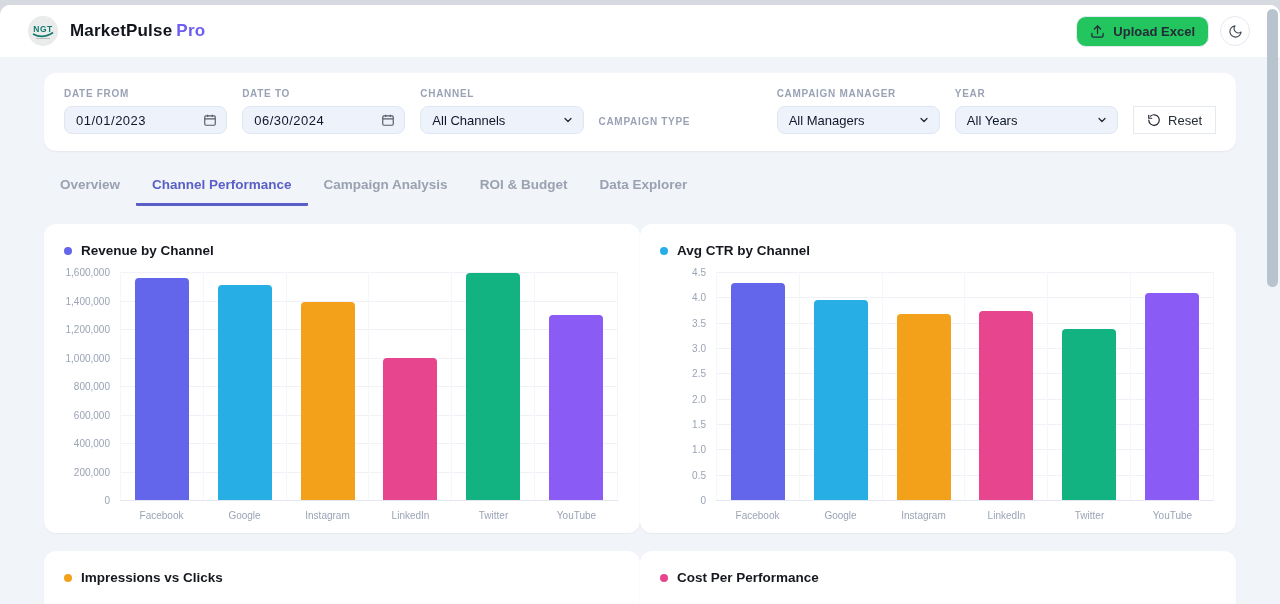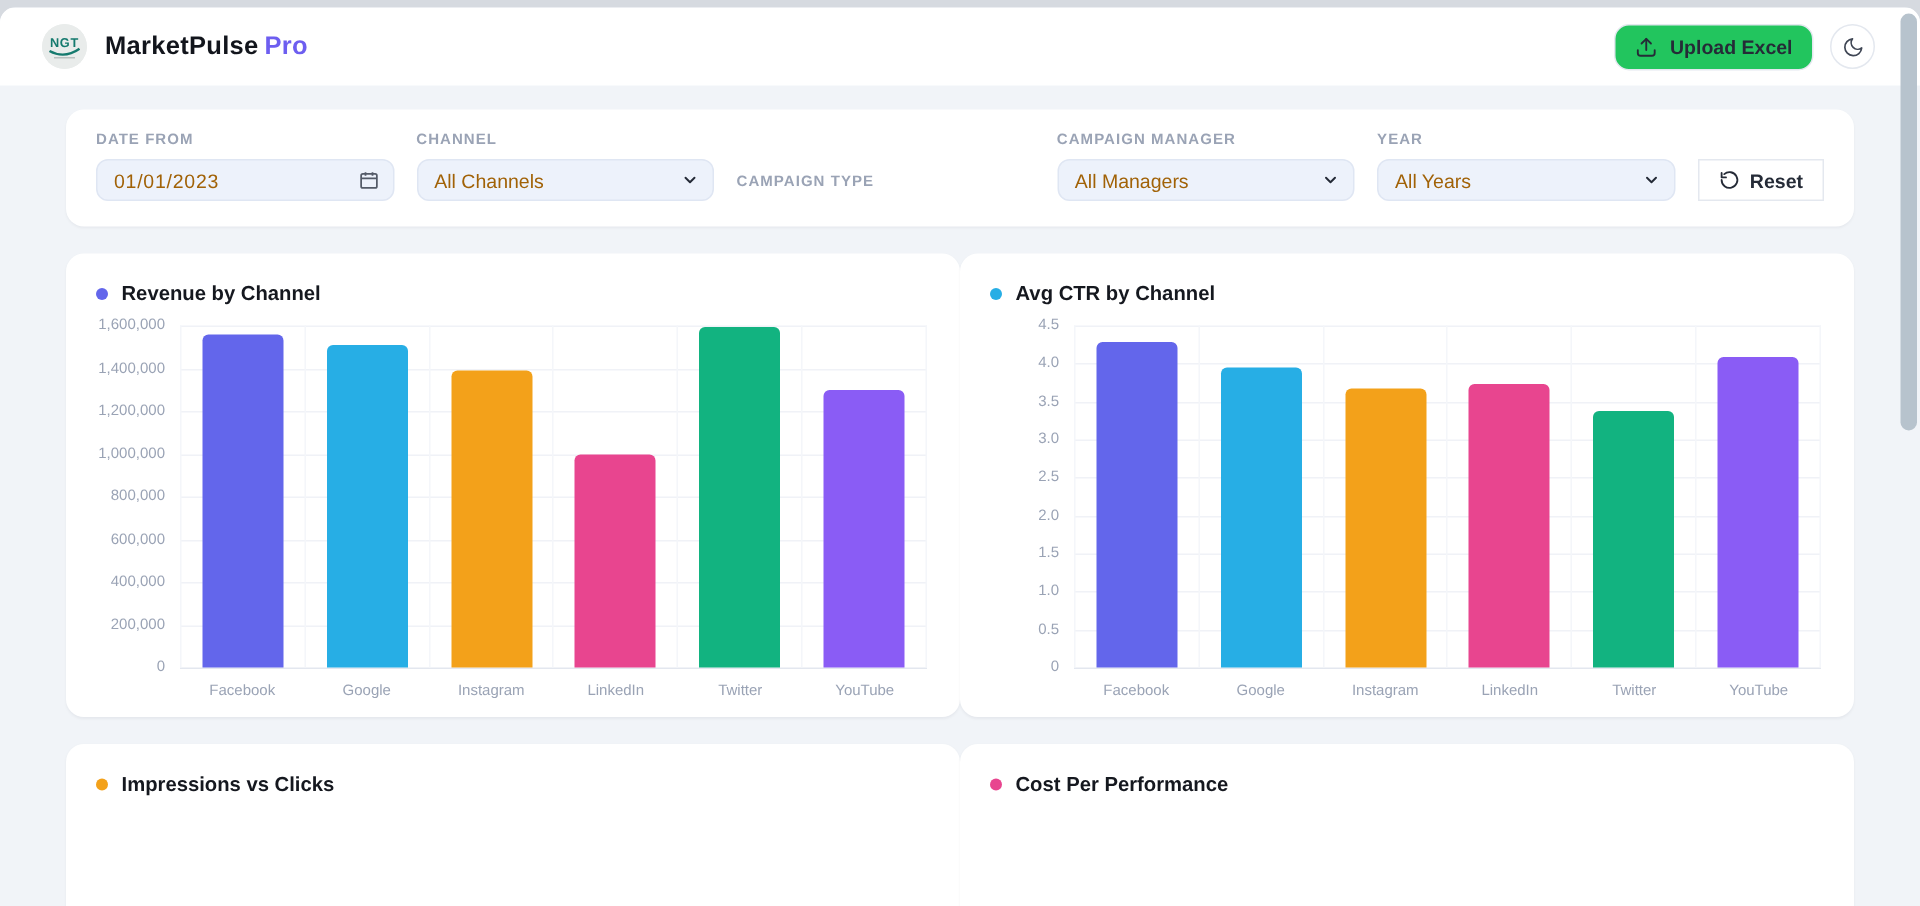--- a/index.html
+++ b/index.html
@@ -23,24 +23,24 @@
     padding:7px 13px; font-size:13px; font-weight:bold; color:#252b37; background:#22c55e; cursor:pointer; }
   .theme-btn { width:30px; height:30px; border-radius:50%; border:1px solid #e4e8ef; display:grid;
     place-items:center; background:#fff; margin-left:11px; cursor:pointer; }
   
   .filter-card { margin:16px 44px 16px; background:#fff; border-radius:12px; padding:15px 20px 17px;
     box-shadow:0 1px 2px rgba(16,24,40,.05); display:flex; gap:15px; align-items:flex-end; }
   .fgroup { flex:1; min-width:0; }
   .flabel { font-size:10px; font-weight:bold; color:#9aa3b5; letter-spacing:.7px; margin-bottom:7px; }
   .fcontrol { height:28px; display:flex; align-items:center; justify-content:space-between; gap:6px;
     background:#edf2fb; border:1px solid #dfe6f3; border-radius:8px; padding:0 9px 0 11px;
-    font-size:13px; color:#a16207; cursor:pointer; }
+    font-size:13px; color:#0f172a; cursor:pointer; }
   .fcontrol input { border:0; background:transparent; font:inherit; color:inherit; width:100%; outline:none; letter-spacing:.5px; }
   .reset-btn { height:28px; padding:0 13px; border:1px solid #e4e8ef; border-radius:0; background:#fff;
-    font-size:13px; font-weight:bold; color:#252b37; display:flex; align-items:center; gap:7px; cursor:pointer; flex:0 0 auto; }
+    font-size:13px; font-weight:normal; color:#252b37; display:flex; align-items:center; gap:7px; cursor:pointer; flex:0 0 auto; }
   
   .tabs { display:flex; margin:22px 44px 0; }
   .tab { padding:4px 16px 11px; font-size:13.5px; font-weight:bold; color:#9aa2b2; cursor:pointer;
     border-bottom:3px solid transparent; }
   .tab.active { color:#5a5fc8; border-bottom-color:#5a5fc8; border-radius:0 0 1px 1px; }
   
   .charts-row { display:flex; margin:18px 44px 16px; }
   .chart-card { flex:1; min-width:0; background:#fff; border-radius:12px; padding:16px 20px 12px;
     box-shadow:0 1px 2px rgba(16,24,40,.05); }
   .chart-card.partial { height:130px; }
@@ -103,20 +103,32 @@
           <input readonly="" value="01/01/2023" style="">
           <svg width="14" height="14" viewBox="0 0 24 24" fill="none" stroke="#545b68" stroke-width="2">
             <rect x="3" y="5" width="18" height="16" rx="2"></rect>
               <line x1="3" y1="10" x2="21" y2="10"></line>
               <line x1="8" y1="3" x2="8" y2="7"></line>
               <line x1="16" y1="3" x2="16" y2="7"></line>
           </svg>
         </div>
       </div>
       <div class="fgroup">
+        <div class="flabel">DATE TO</div>
+        <div class="fcontrol">
+          <input readonly="" value="06/30/2024" style="">
+          <svg width="14" height="14" viewBox="0 0 24 24" fill="none" stroke="#545b68" stroke-width="2">
+            <rect x="3" y="5" width="18" height="16" rx="2"></rect>
+              <line x1="3" y1="10" x2="21" y2="10"></line>
+              <line x1="8" y1="3" x2="8" y2="7"></line>
+              <line x1="16" y1="3" x2="16" y2="7"></line>
+          </svg>
+        </div>
+      </div>
+      <div class="fgroup">
         <div class="flabel">CHANNEL</div>
         <div class="fcontrol">
           <span>All Channels</span>
           <svg width="12" height="12" viewBox="0 0 24 24" fill="none" stroke="#252b37" stroke-width="2.6" stroke-linecap="round" stroke-linejoin="round">
               <polyline points="6 9 12 15 18 9"></polyline>
             </svg>
         </div>
       </div>
       <div class="fgroup">
         <div class="flabel">CAMPAIGN TYPE</div>
@@ -141,20 +153,27 @@
       </div>
       <button class="reset-btn">
         <svg width="14" height="14" viewBox="0 0 24 24" fill="none" stroke="#252b37" stroke-width="2.1" stroke-linecap="round" stroke-linejoin="round">
           <path d="M3 12a9 9 0 1 0 3-6.7"></path>
             <polyline points="3 4 3 9 8 9"></polyline>
         </svg>
         <span>Reset</span>
       </button>
     </div>
 
+    <div class="tabs">
+      <div class="tab">Overview</div>
+      <div class="tab active">Channel Performance</div>
+      <div class="tab">Campaign Analysis</div>
+      <div class="tab">ROI &amp; Budget</div>
+      <div class="tab">Data Explorer</div>
+    </div>
 
     <div class="charts-row">
       <div class="chart-card">
         <div class="card-title">
           <span class="dot" style="background: rgb(99, 102, 235);"></span>
           <span>Revenue by Channel</span>
         </div>
         <div>
           <div class="chart">
             <div class="y-axis">

